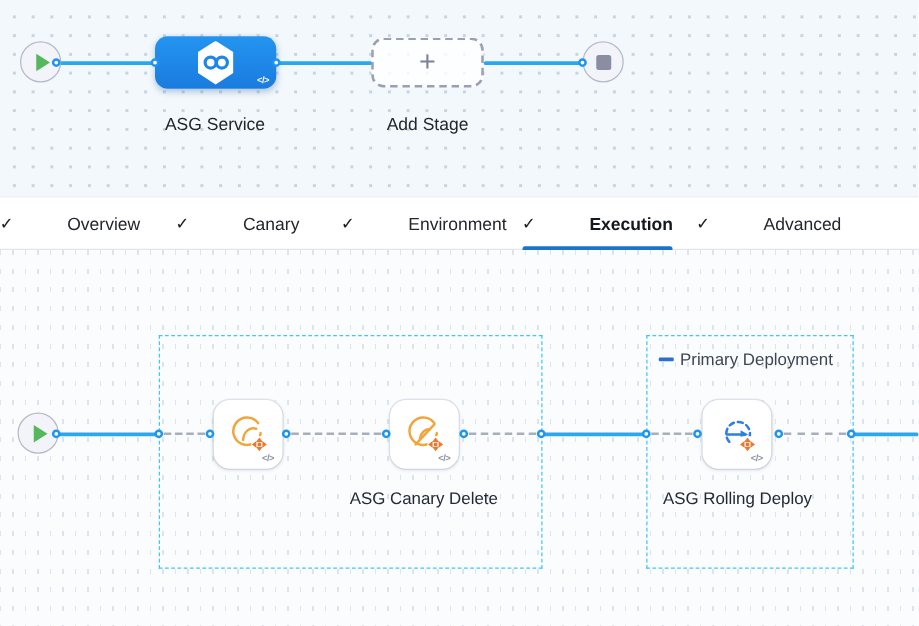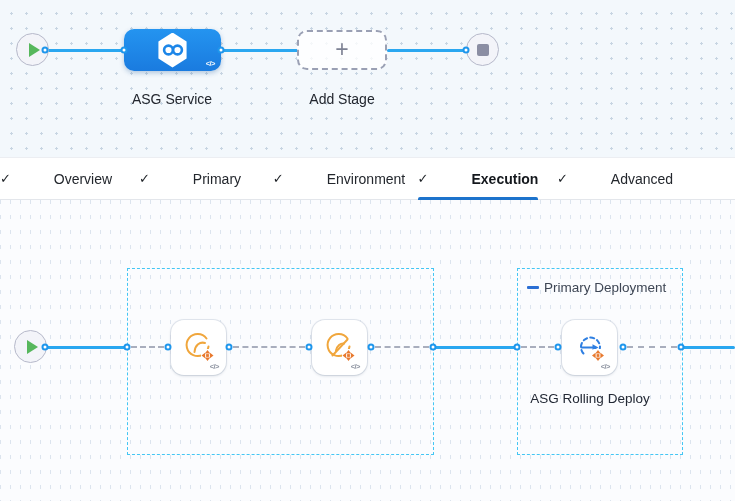--- a/index.html
+++ b/index.html
@@ -121,21 +121,21 @@
     <span class="dot" style="left:466px;top:50px;"></span>
   </section>
 
   <nav class="tabbar">
     <div class="tab" style="left:2px;width:108px;">
       <span class="tab-check">✓</span>
       <span class="tab-label">Overview</span>
     </div>
     <div class="tab" style="left:130px;width:120px;">
       <span class="tab-check">✓</span>
-      <span class="tab-label">Primary</span>
+      <span class="tab-label">Canary</span>
     </div>
     <div class="tab" style="left:279px;width:120px;">
       <span class="tab-check">✓</span>
       <span class="tab-label">Environment</span>
     </div>
     <div class="tab active" style="left:418px;width:120px;">
       <span class="tab-check">✓</span>
       <span class="tab-label">Execution</span>
     </div>
     <div class="tab" style="left:555px;width:120px;">
@@ -196,20 +196,21 @@
         <g fill="#e8792e">
           <path d="M25.5 19 L28.2 22.6 L22.8 22.6 Z"></path>
           <path d="M25.5 30 L28.2 26.4 L22.8 26.4 Z"></path>
           <path d="M19.5 24.5 L23.1 21.8 L23.1 27.2 Z"></path>
           <path d="M31.5 24.5 L27.9 21.8 L27.9 27.2 Z"></path>
           <rect x="24.1" y="23.1" width="2.8" height="2.8"></rect>
         </g>
       </svg>
       <span class="step-code-badge">&lt;/&gt;</span>
     </div>
+    <div class="step-label" style="left:339px;top:188px;">ASG Canary Delete</div>
 
     <div class="step-node" style="left:562px;top:120px;">
       <svg width="34" height="34" viewBox="0 0 34 34">
         <g fill="none" stroke="#2e7fe2" stroke-width="2" stroke-linecap="round">
           <path d="M10.5 22.5 A9.5 9.5 0 1 1 24 23" stroke-dasharray="4 3.2"></path>
           <path d="M8.5 16.5 H 20"></path>
         </g>
         <path d="M19.5 13.2 L25.5 16.5 L19.5 19.8 Z" fill="#2e7fe2"></path>
         <rect x="18.5" y="18" width="13.5" height="13" rx="3" fill="#fff"></rect>
         <g fill="#e8792e">

